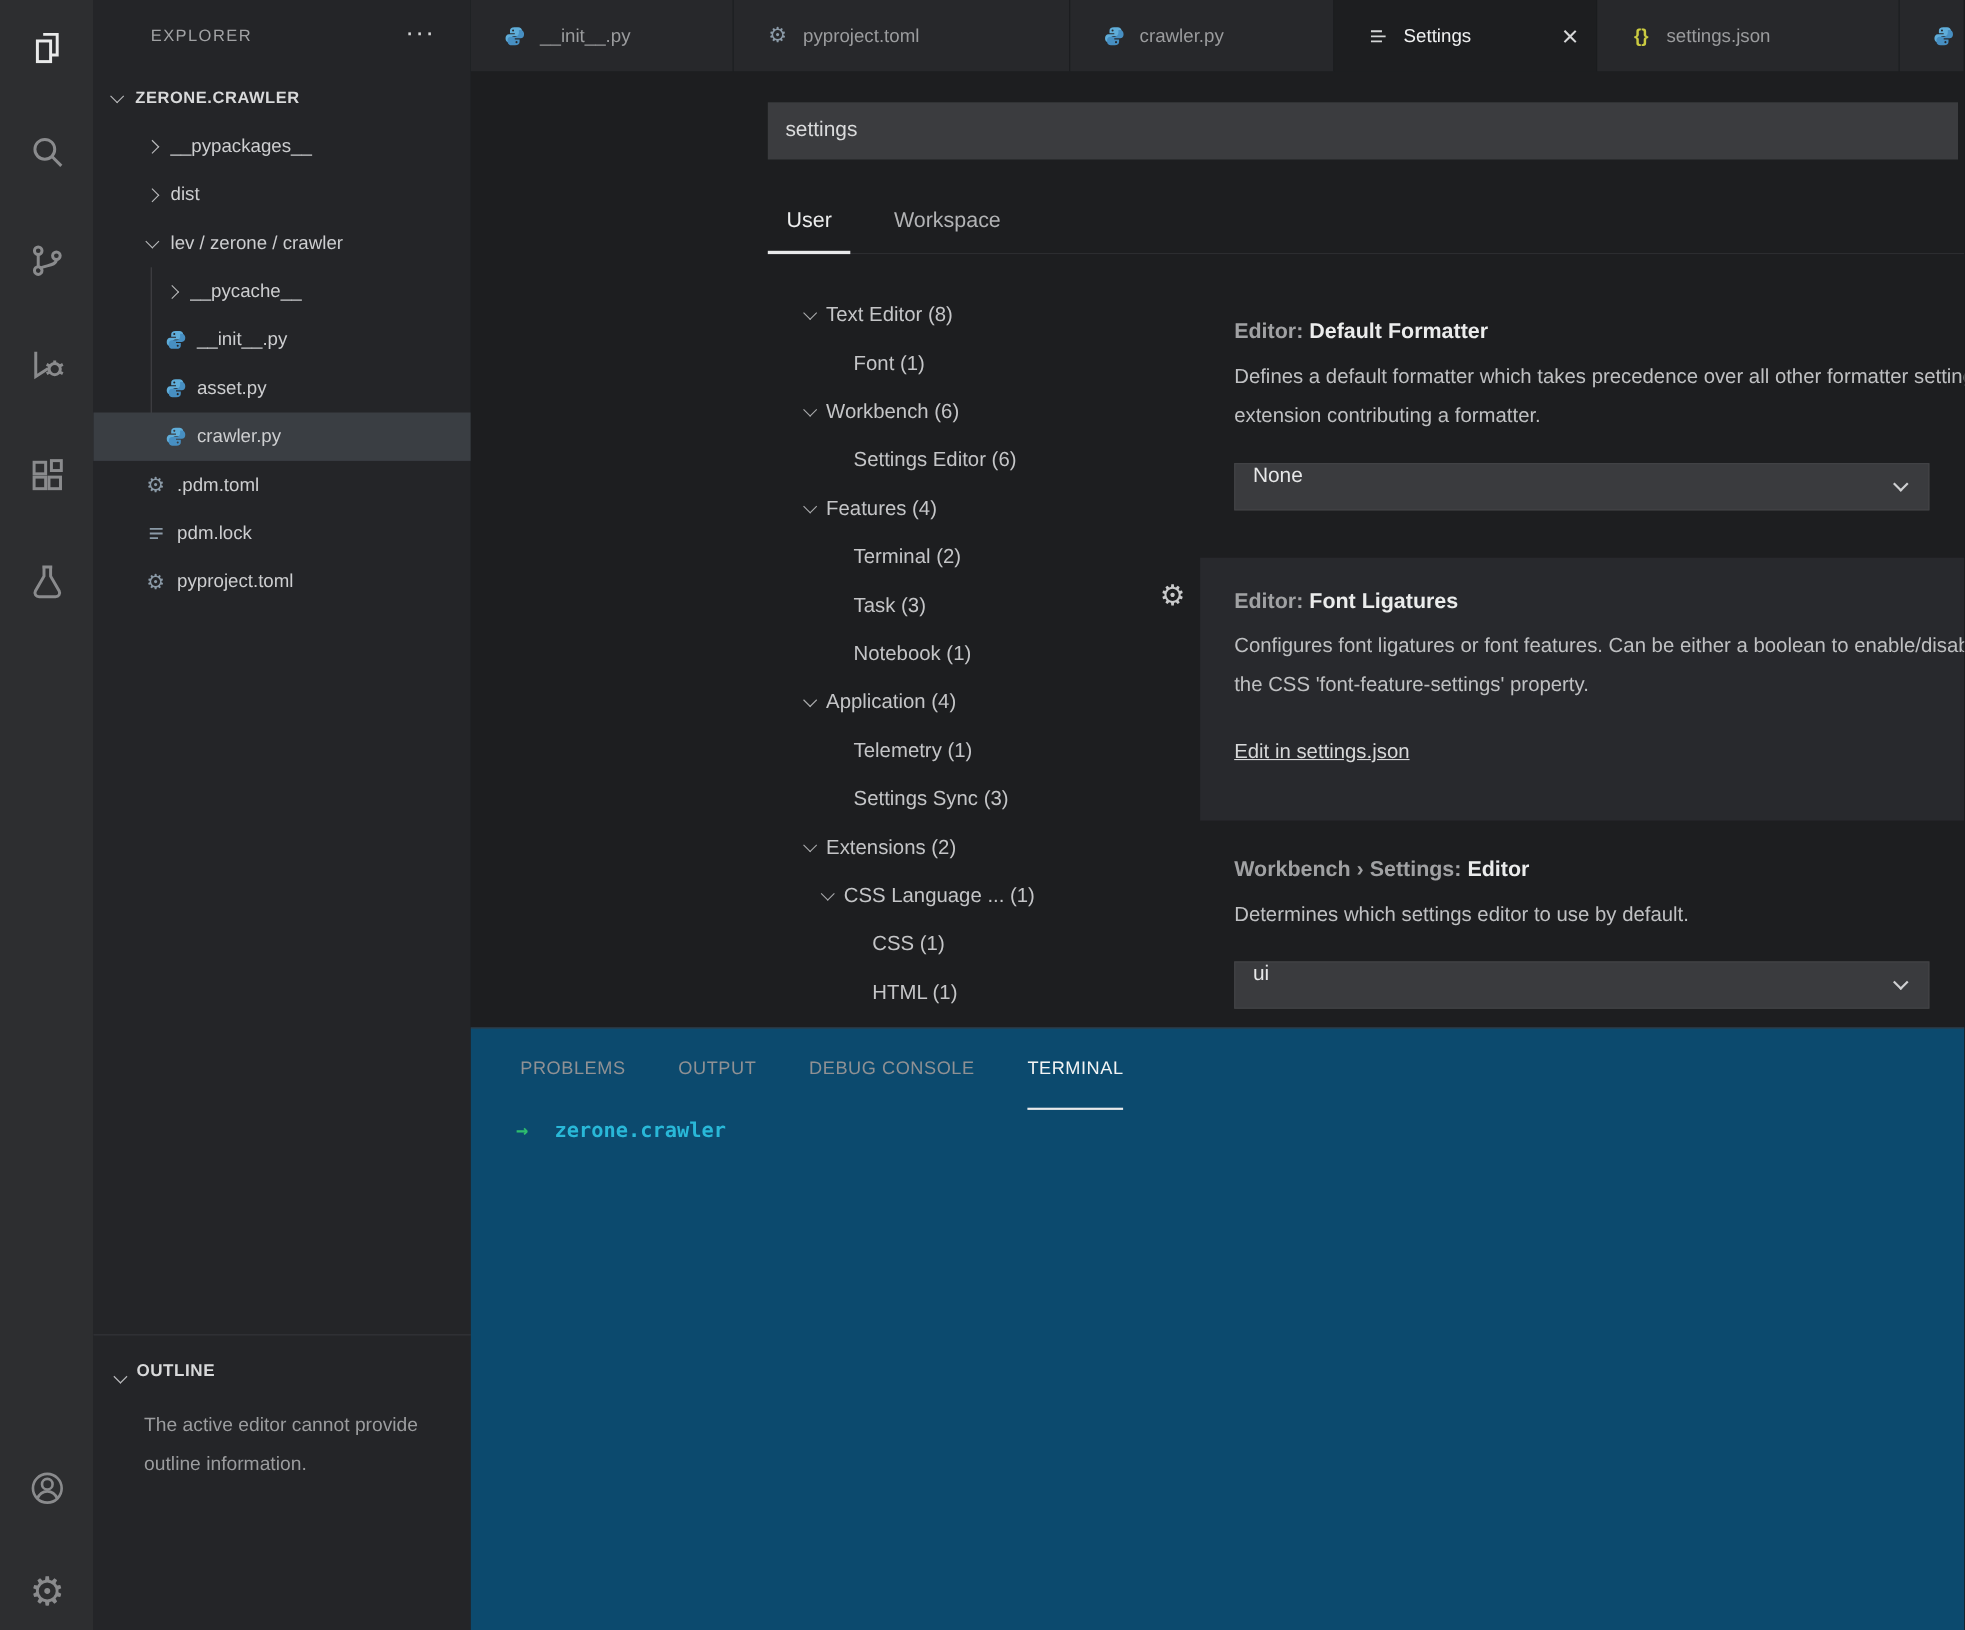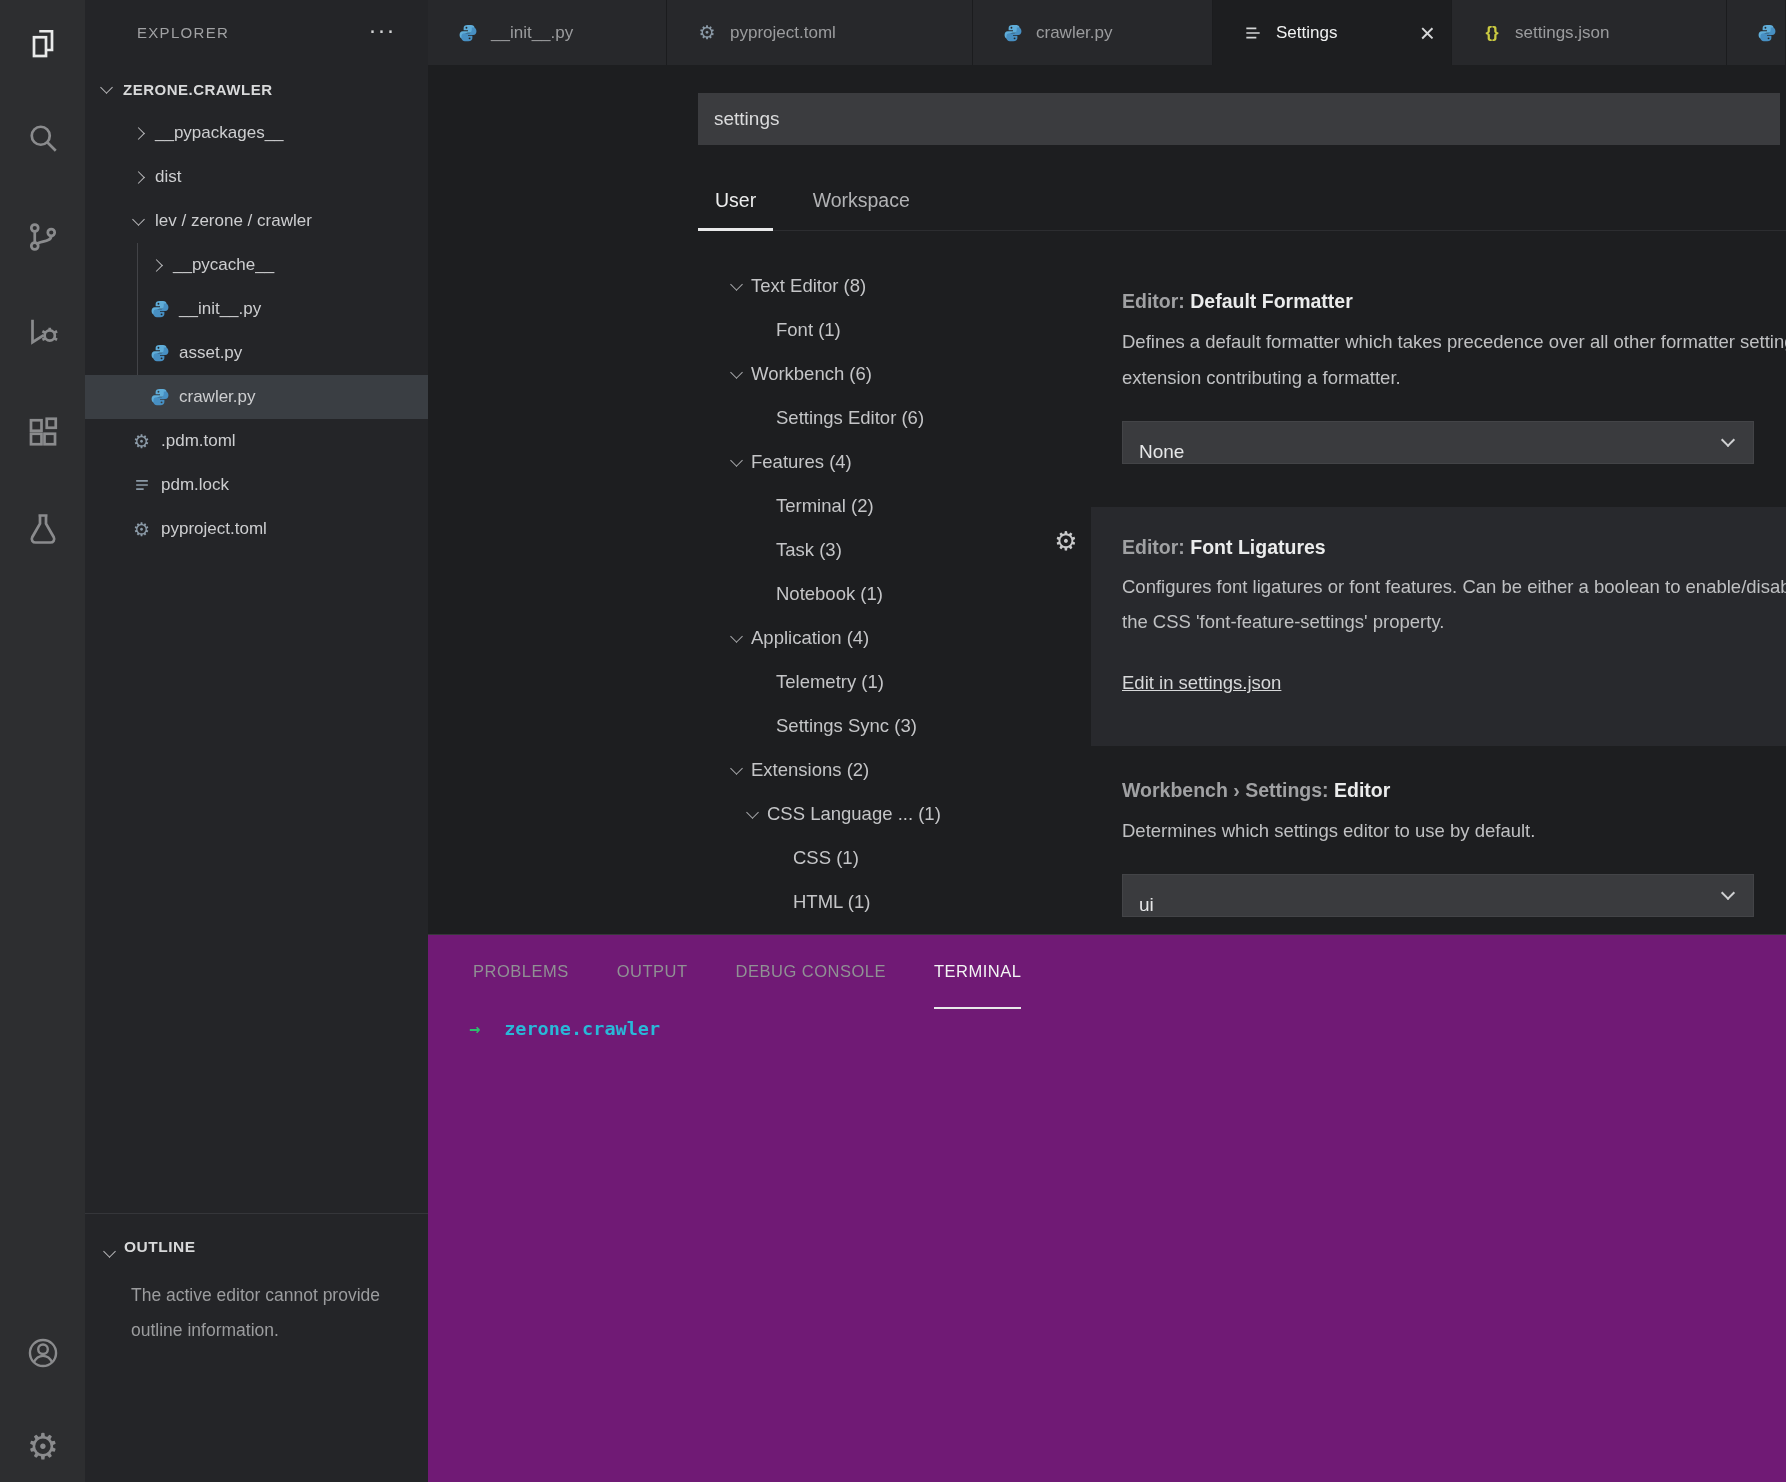--- a/index.html
+++ b/index.html
@@ -61,25 +61,25 @@
   .tocrow { height:44px; display:flex; align-items:center; font-size:18.5px; color:#c4c5c7; cursor:pointer; white-space:nowrap; }
   .tocrow .chev { border-color:#a9aaac; margin-right:10px; }
 
   .stitle { position:absolute; left:694px; height:30px; line-height:30px; font-size:19.5px; white-space:nowrap; }
   .sprefix { color:#a0a1a3; font-weight:600; }
   .sname { color:#ebecec; font-weight:700; }
   .sdesc { position:absolute; left:694px; height:28px; line-height:28px; font-size:18.5px; color:#bfc0c2; white-space:nowrap; }
   .slink { position:absolute; left:694px; height:28px; line-height:28px; font-size:18.5px; color:#d7d8d9; text-decoration:underline; white-space:nowrap; cursor:pointer; }
   #hoverbox { position:absolute; left:663px; top:442px; right:0; height:239px; background:#28292d; }
   #row-gear { position:absolute; left:622px; top:460px; width:32px; height:32px; font-size:26px; line-height:32px; text-align:center; color:#c9cacb; cursor:pointer; }
-  .dropdown { position:absolute; left:694px; width:632px; height:43px; background:#3a3b3e; border:1px solid #434447; display:flex; align-items:flex-end; padding-left:16px; font-size:19px; color:#e6e7e8; cursor:pointer; }
+  .dropdown { position:absolute; left:694px; width:632px; height:43px; background:#3a3b3e; border:1px solid #434447; display:flex; align-items:flex-start; padding-left:16px; font-size:19px; color:#e6e7e8; cursor:pointer; }
   .ddchev { position:absolute; right:20px; top:13px; width:10px; height:10px; border-right:2px solid #cfd0d2; border-bottom:2px solid #cfd0d2; transform:rotate(45deg); }
 
   
-  #panel { position:absolute; top:934px; left:0; right:0; height:548px; background:#701a75; border-top:1px solid #37383b; }
+  #panel { position:absolute; top:934px; left:0; right:0; height:548px; background:#0c4a6e; border-top:1px solid #37383b; }
   #ptabs { display:flex; gap:48px; padding-left:45px; height:74px; }
   .ptab { display:flex; align-items:center; height:74px; font-size:16.5px; letter-spacing:.5px; color:#909194; cursor:pointer; border-bottom:2px solid transparent; }
   .ptab.active { color:#f3f4f4; border-bottom-color:#e8e9ea; }
   #termline { position:absolute; left:41px; top:80px; height:26px; display:flex; align-items:center; font-family:"DejaVu Sans Mono", monospace; font-weight:700; font-size:18.5px; }
   #term-arrow { color:#2ebd6e; }
   #term-cmd { color:#29b8d8; margin-left:24px; }
 </style>
 </head>
 <body>
 

